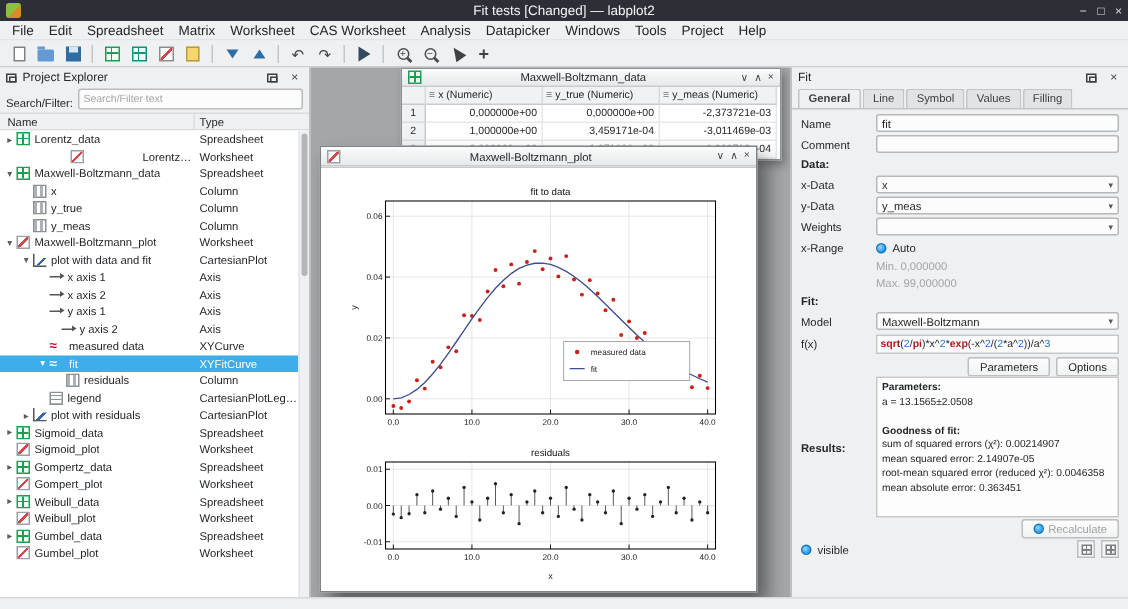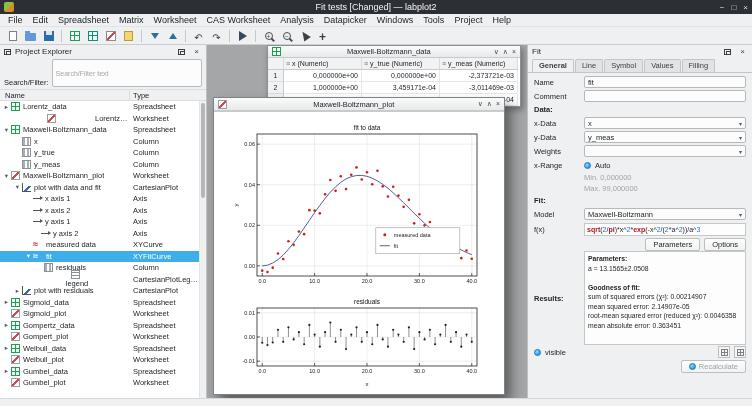--- a/index.html
+++ b/index.html
@@ -60,21 +60,21 @@
   .statusbar { height:8px; background:#eff0f1; border-top:1px solid #d8d9da; }
 
   .dock-header { height:13px; display:flex; align-items:center; padding:0 4px; gap:4px; font-size:8px; }
   .dock-title { flex:1; color:#232629; }
   .dock-btn { width:11px; height:11px; display:flex; align-items:center; justify-content:center; font-size:8px; color:#3c3f42; }
   .float-ico { width:7px; height:6px; border:1px solid #3c3f42; position:relative; }
   .float-ico::after { content:""; position:absolute; left:1px; top:1px; width:3px; height:2px; border:1px solid #3c3f42; }
 
   
   .search-row { display:flex; align-items:flex-end; gap:3px; padding:1px 4px 2px; font-size:7.5px; }
-  .search-input { flex:1; height:28px; font-size:7px; border:1px solid #b9bbbd; border-radius:2px;
+  .search-input { flex:1; height:14px; font-size:7px; border:1px solid #b9bbbd; border-radius:2px;
                   background:#fcfcfc; padding:0 3px; font-family:inherit; color:#232629; }
   .search-input::placeholder { color:#a5a7aa; }
   .tree-head { height:12px; display:flex; font-size:7.5px; background:#eff0f1;
                border-top:1px solid #dcdddd; border-bottom:1px solid #dcdddd; }
   .th-name { width:130px; padding-left:5px; border-right:1px solid #dcdddd; display:flex; align-items:center; }
   .th-type { flex:1; padding-left:3px; display:flex; align-items:center; }
   .tree-wrap { flex:1; display:flex; background:#fff; overflow:hidden; }
   .tree { flex:1; overflow:hidden; }
   .tree-row { height:11.5px; display:flex; align-items:center; font-size:7.5px; white-space:nowrap; }
   .tree-row.selected { background:#3daee9; color:#fff; }
@@ -384,21 +384,21 @@
             </div>
             <div class="tree-row">
               <div class="tree-left" style="padding-left: 35px;">
                 <span class="expander"></span>
                 <span class="ti ti-column"></span>
                 <span class="tree-label">residuals</span>
               </div>
               <span class="tree-type">Column</span>
             </div>
             <div class="tree-row">
-              <div class="tree-left" style="padding-left: 24px; flex-direction: column;">
+              <div class="tree-left" style="padding-left: 24px;">
                 <span class="expander"></span>
                 <span class="ti ti-legend"></span>
                 <span class="tree-label">legend</span>
               </div>
               <span class="tree-type">CartesianPlotLegend</span>
             </div>
             <div class="tree-row">
               <div class="tree-left" style="padding-left: 13px;">
                 <span class="expander">▸</span>
                 <span class="ti ti-plot"></span>
@@ -804,35 +804,35 @@
               <div class="res-line bold">Parameters:</div>
               <div class="res-line">a = 13.1565±2.0508</div>
               <div class="res-line">&nbsp;</div>
               <div class="res-line bold">Goodness of fit:</div>
               <div class="res-line">sum of squared errors (χ²): 0.00214907</div>
               <div class="res-line">mean squared error: 2.14907e-05</div>
               <div class="res-line">root-mean squared error (reduced χ²): 0.0046358</div>
               <div class="res-line">mean absolute error: 0.363451</div>
             </div>
         </div>
+        <div class="frow" style="justify-content:flex-end">
+          <button class="btn disabled">
+            <span class="led"></span>
+            <span>Recalculate</span>
+          </button>
+        </div>
         <div class="frow">
           <span class="led"></span>
           <span>visible</span>
           <span class="spacer"></span>
           <span class="corner-btn">
               <span class="corner-ico"></span>
             </span>
           <span class="corner-btn">
               <span class="corner-ico"></span>
             </span>
         </div>
-        <div class="frow" style="justify-content:flex-end">
-          <button class="btn disabled">
-            <span class="led"></span>
-            <span>Recalculate</span>
-          </button>
-        </div>
       </div>
     </div>
   </div>
 
   <div class="statusbar"></div>
 </div>
 
 </body></html>

